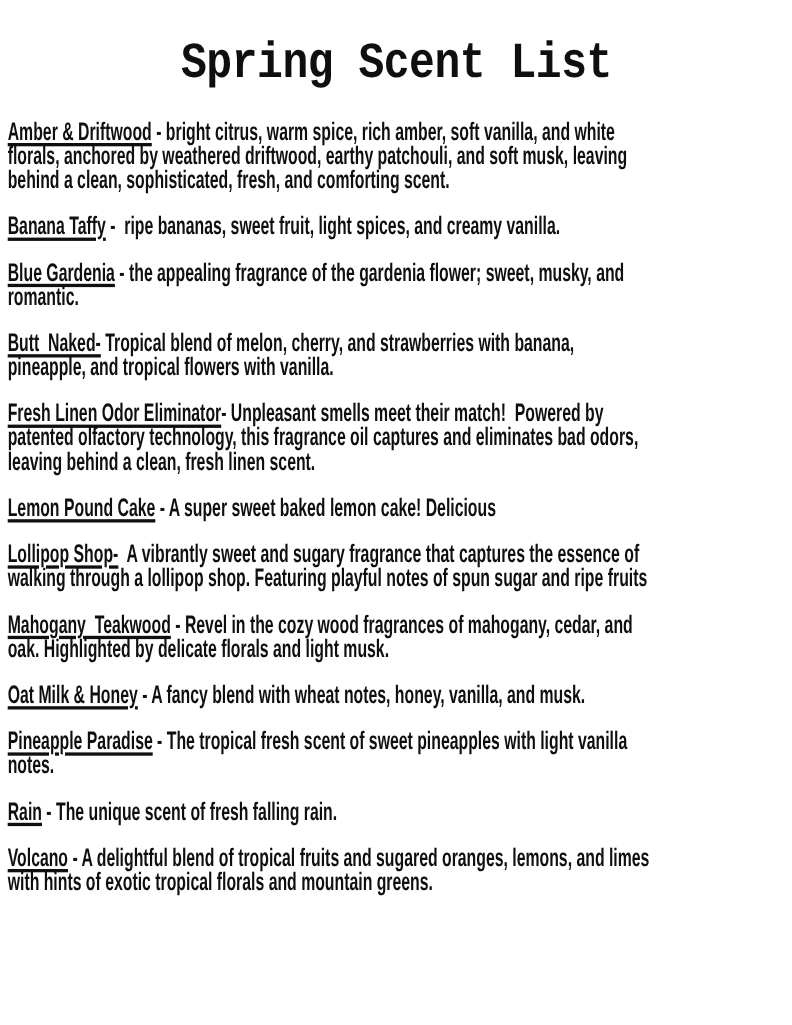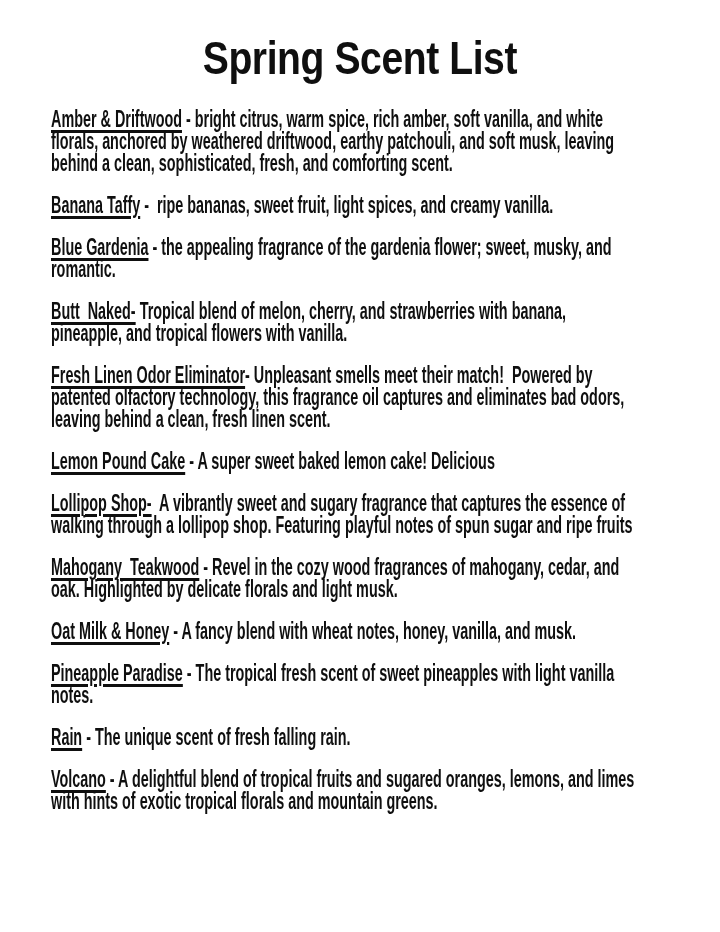--- a/index.html
+++ b/index.html
@@ -14,34 +14,34 @@
     background: #ffffff;
     overflow: hidden;
     font-family: "Liberation Sans", sans-serif;
     font-weight: 700;
     color: #0f0f0f;
   }
   .title-row {
     text-align: center;
     padding-top: 30px;
     height: 56px;
+    font-family: Liberation Mono, monospace;
   }
   .page-title {
     display: inline-block;
     font-size: 46px;
     line-height: 56px;
     letter-spacing: -0.5px;
     white-space: nowrap;
     transform: scaleX(0.85);
     transform-origin: 50% 0;
   }
   .scent-list {
     margin-top: 22px;
     padding-left: 7px;
-    margin-left: 44px;
   }
   .scent-entry {
     margin: 0 0 20px 0;
     width: 1115px;              
     font-size: 23px;
     line-height: 22px;
     white-space: pre-wrap;      
     transform: scaleX(0.625);   
     transform-origin: 0 0;
   }

